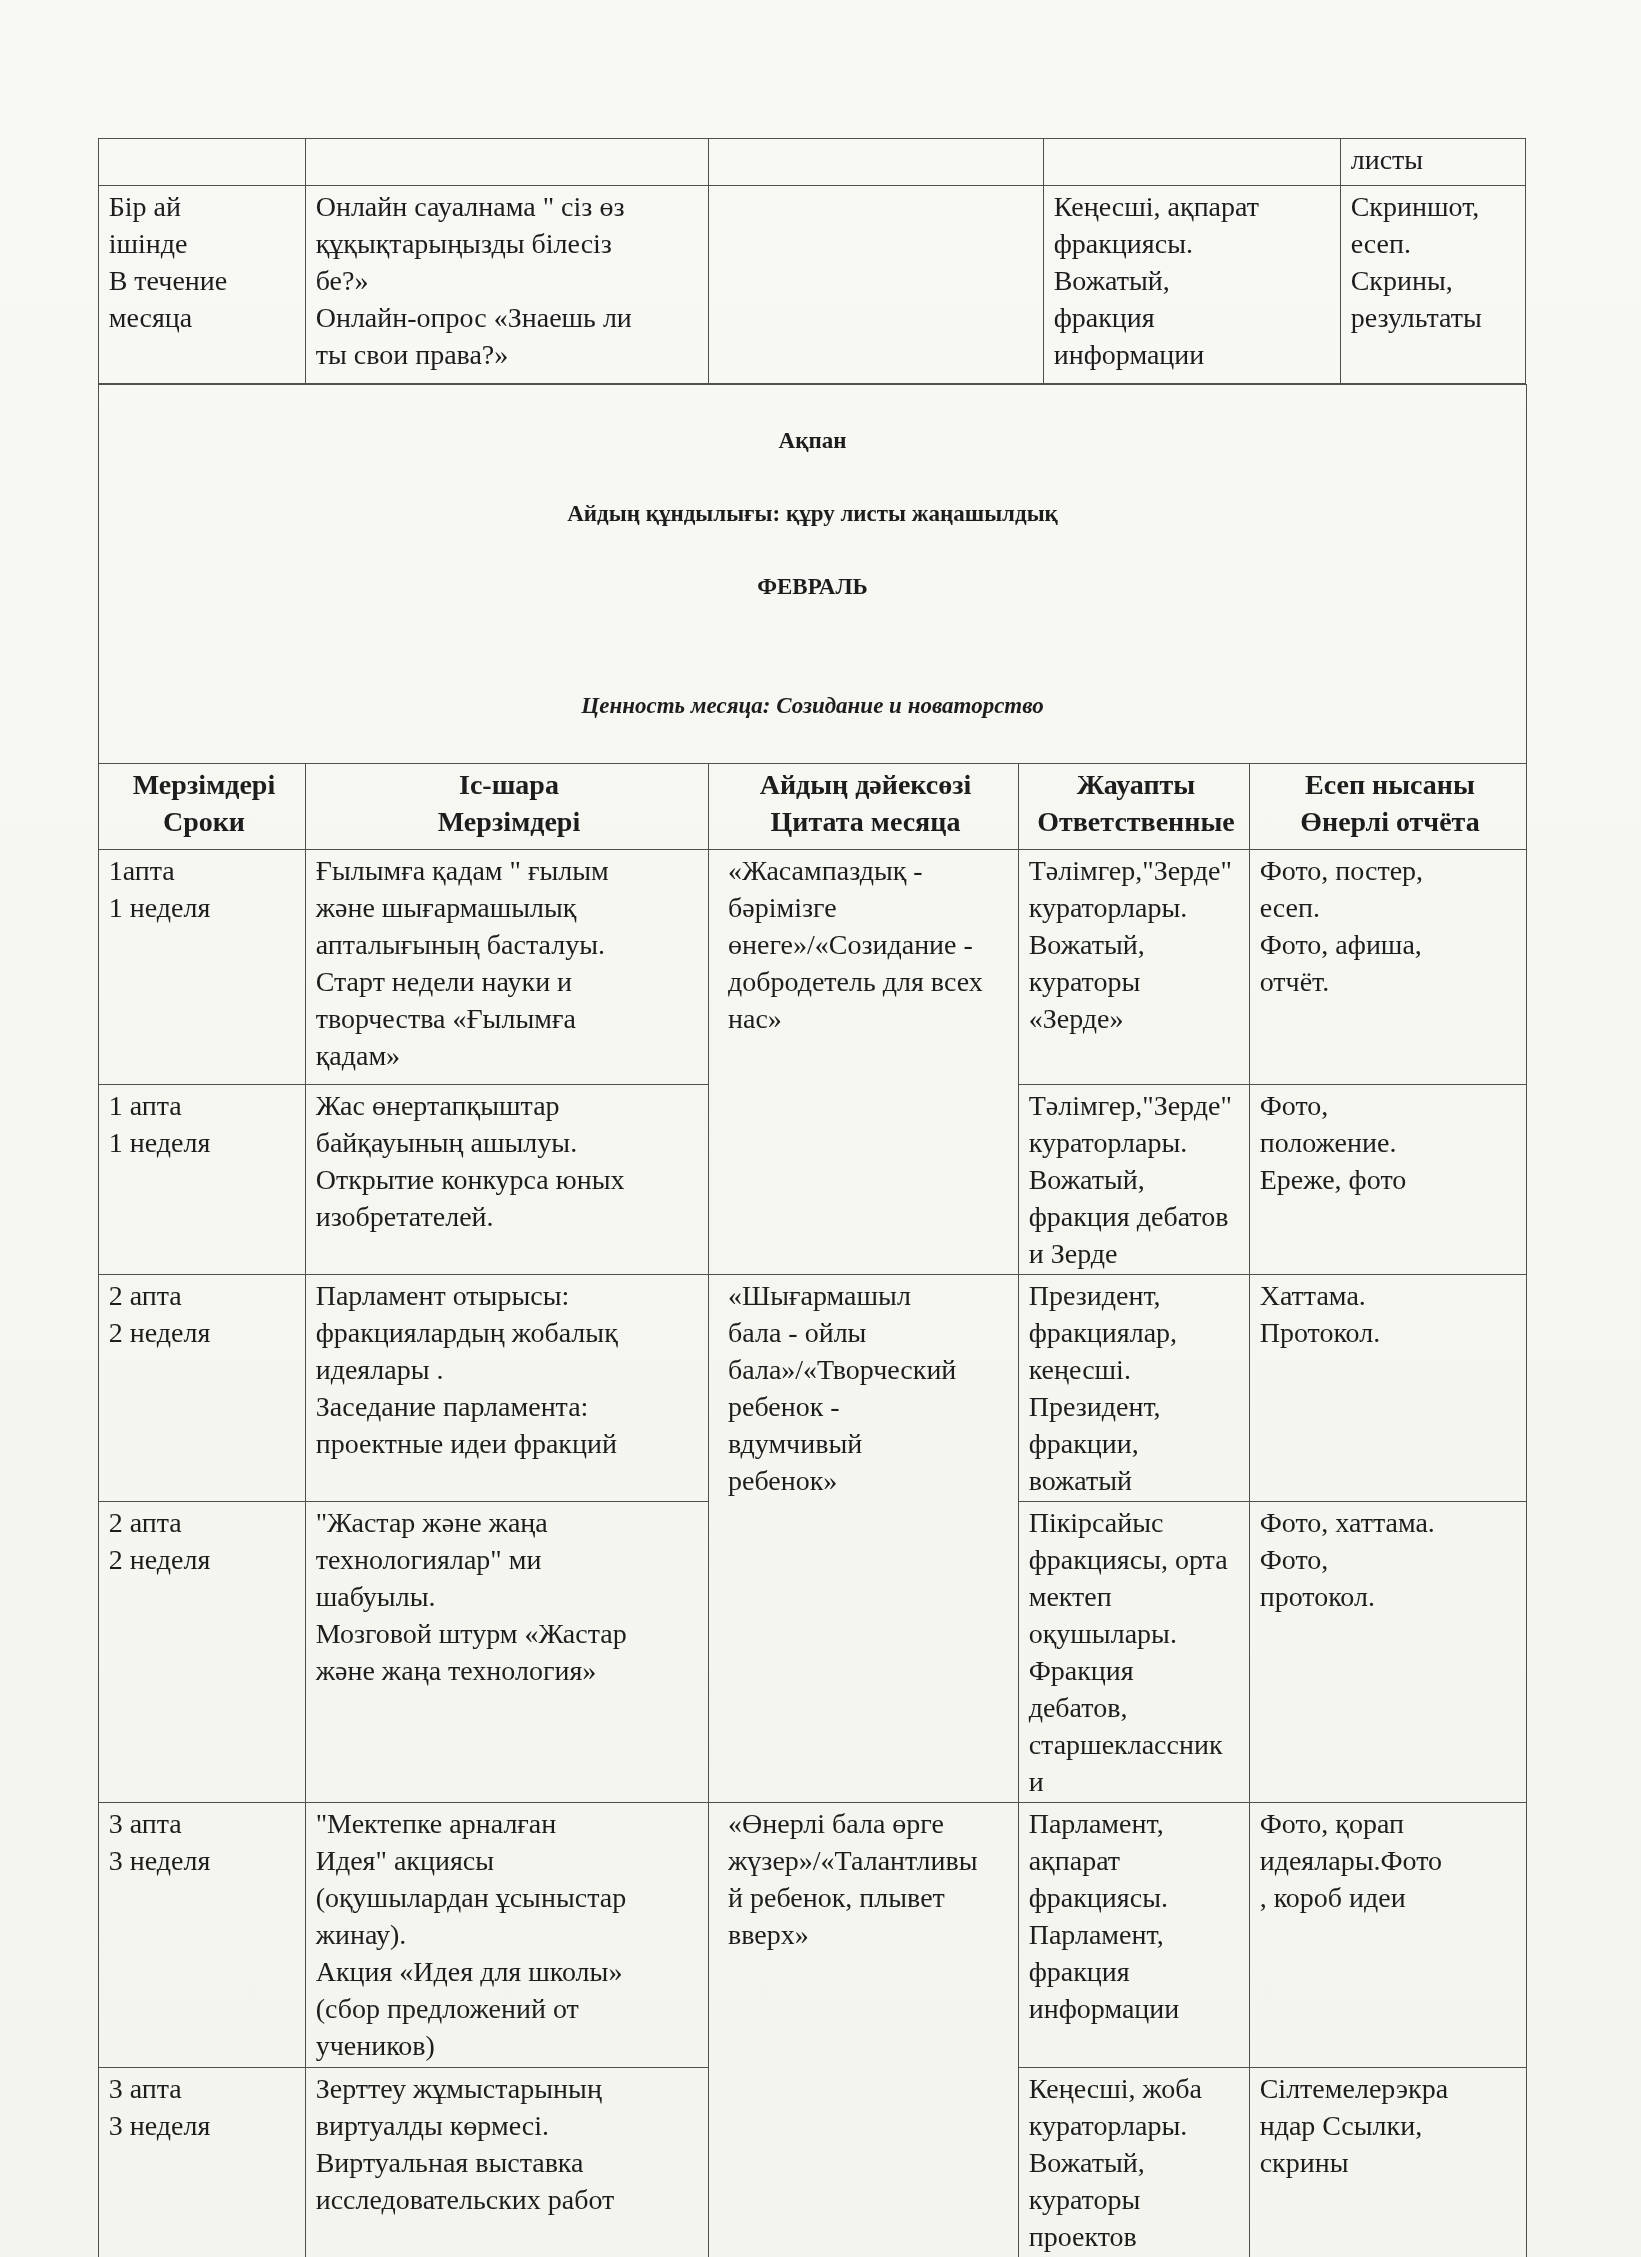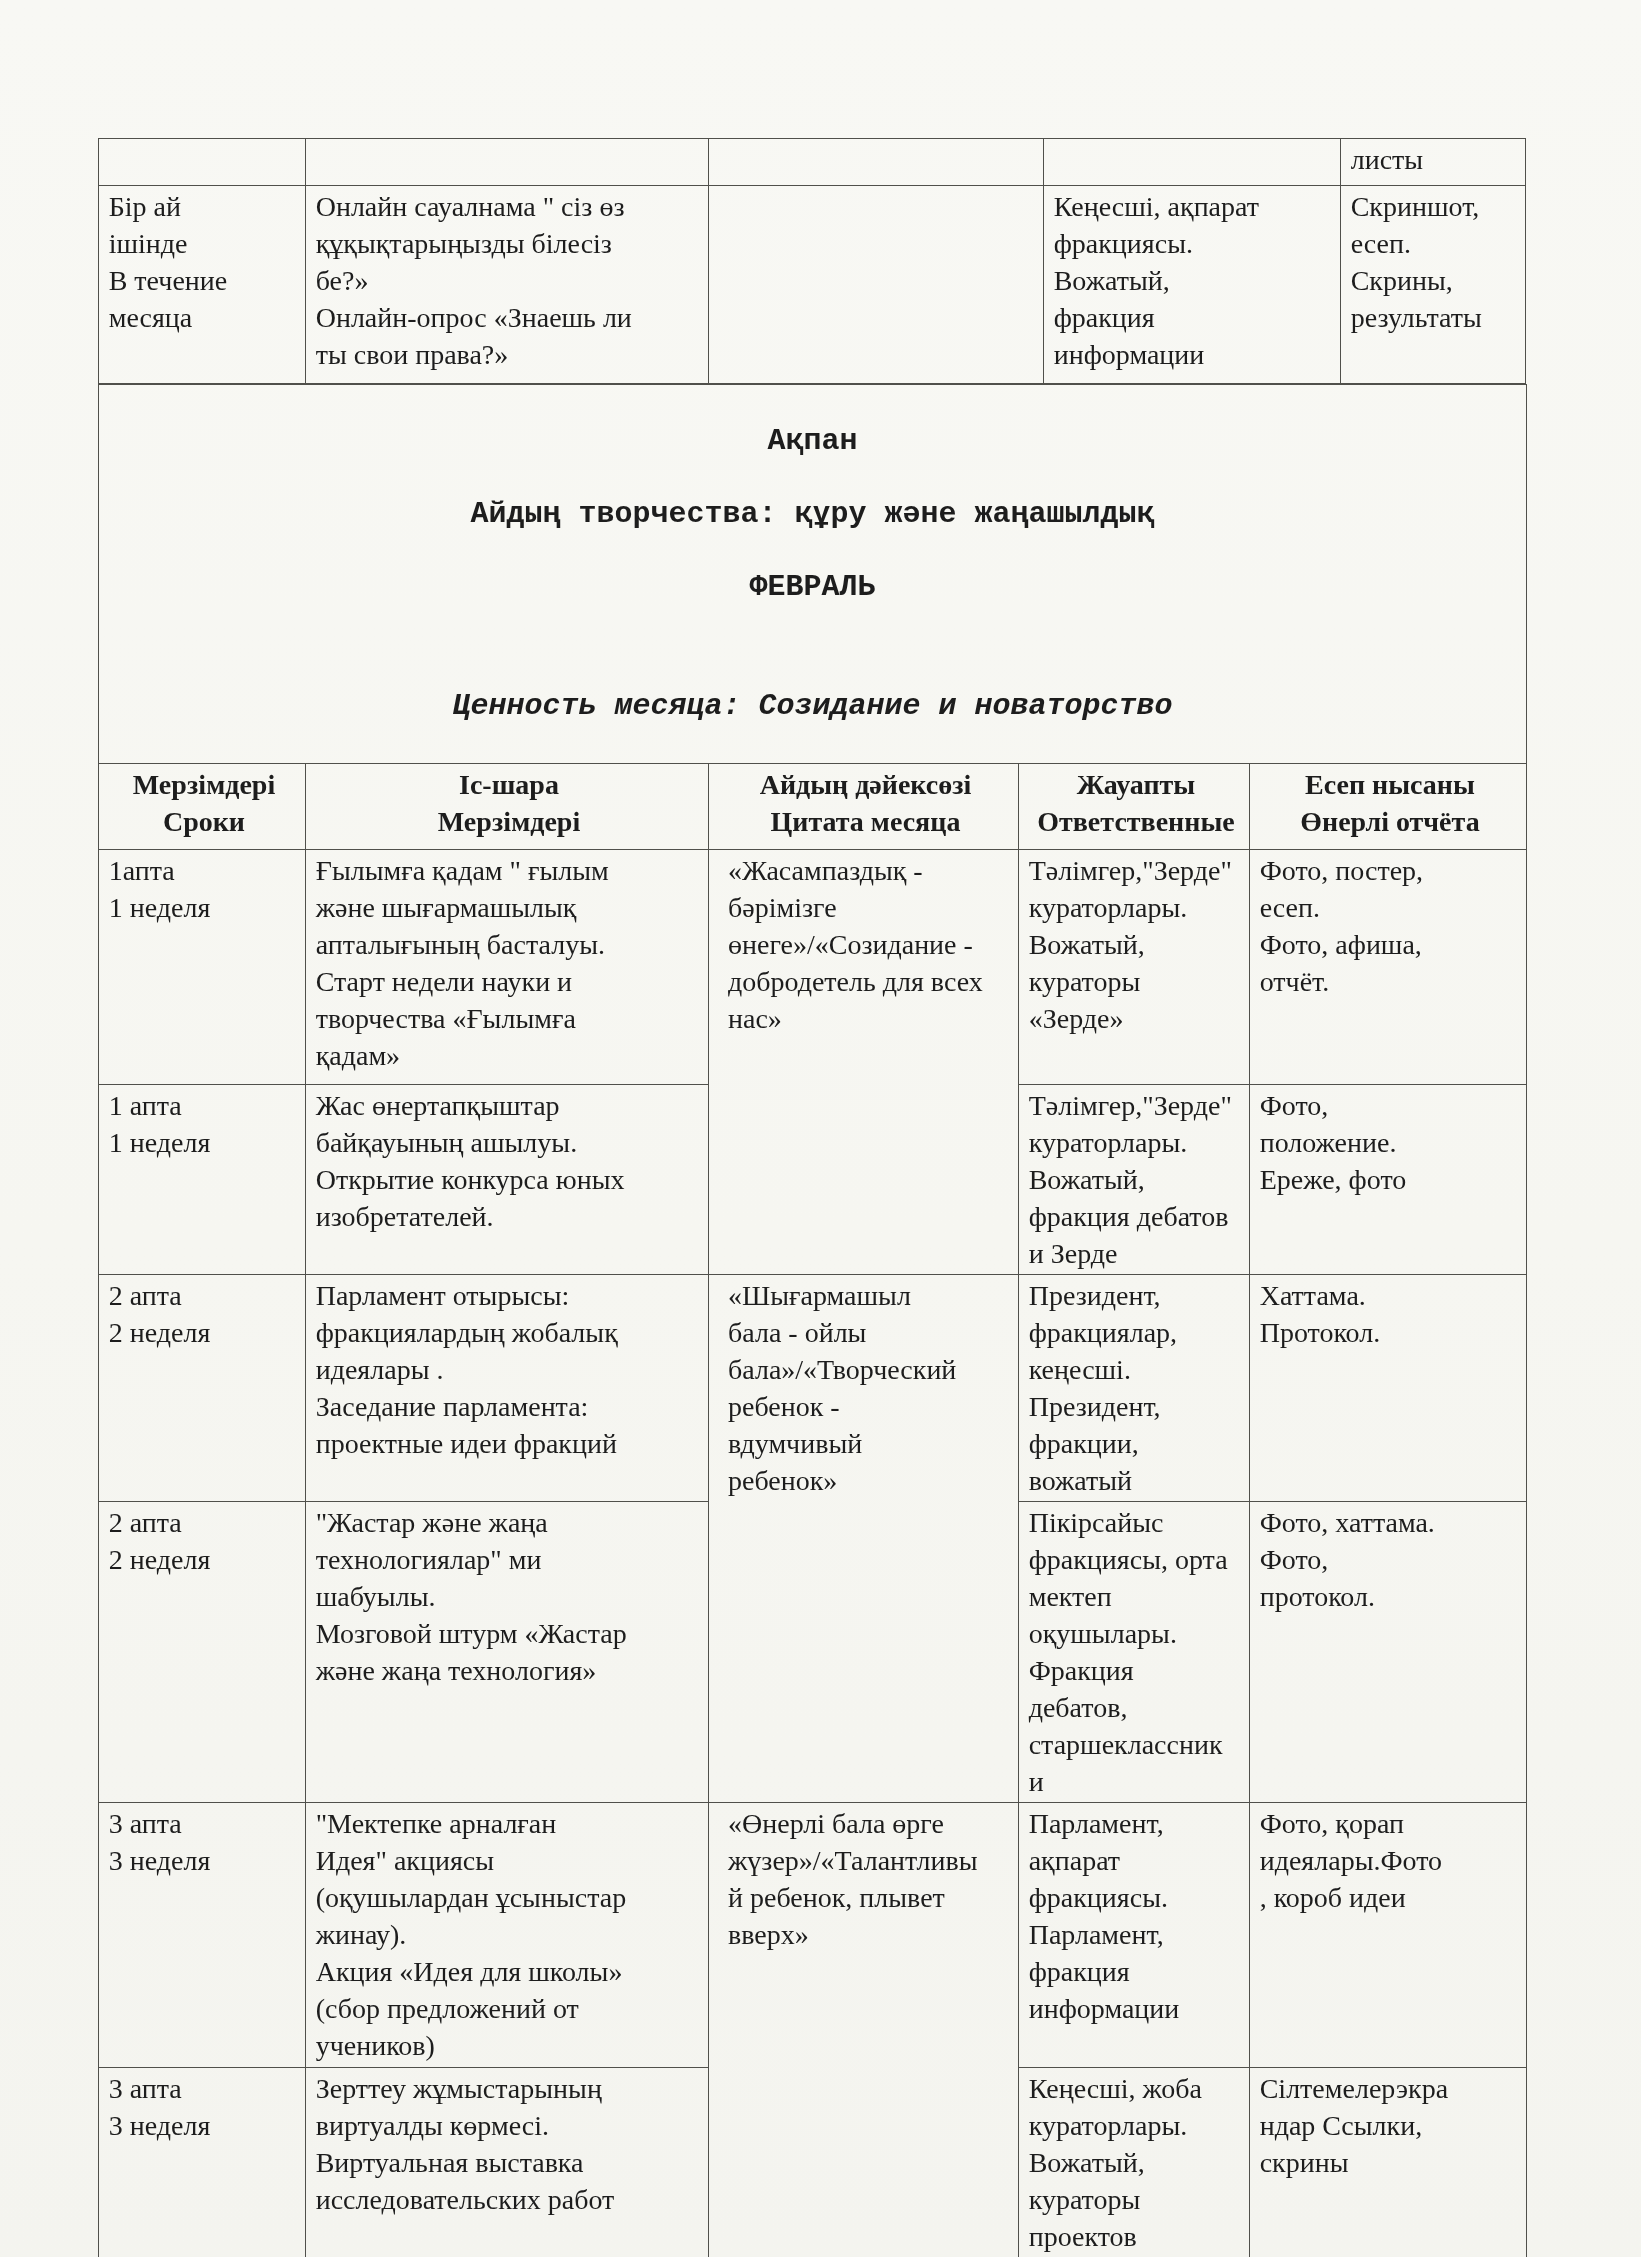--- a/index.html
+++ b/index.html
@@ -28,21 +28,21 @@
   .t-top col.c1 { width:207px; } .t-top col.c2 { width:403px; }
   .t-top col.c3 { width:335px; } .t-top col.c4 { width:297px; }
   .t-top col.c5 { width:185px; }
   .t-top tr.stub td { height:42px; }
   .t-top tr.cont td { height:193px;margin-left:13px; }
   
   .t-main col.c1 { width:207px; } .t-main col.c2 { width:403px; }
   .t-main col.c3 { width:310px; } .t-main col.c4 { width:231px; }
   .t-main col.c5 { width:277px; }
   .band-cell { text-align:center; padding:1.9px 3.9px; height:141px; }
-  .band-cell div { font-weight:bold; font-size:30px; line-height:36px; white-space:normal;font-family:Liberation Mono, monospace; }
+  .band-cell div { font-weight:bold; font-size:23px; line-height:36px; white-space:normal; }
   .band-ru-value { font-style:italic;margin-top:46px; }
   .hdr td { font-weight:bold; height:81px;text-align:center; }
   .quote { padding-left:19px; padding-right:1.9px; }
   tr.r1 td { height:230px; }
   tr.r2 td { height:180px; }
   tr.r3 td { height:223px; }
   tr.r4 td { height:295px; }
   tr.r5 td { height:260px; }
   tr.r6 td { height:180px; }
   tr.r7 td { height:70px; }
@@ -99,21 +99,21 @@
           <col class="c2">
           <col class="c3">
           <col class="c4">
           <col class="c5">
         </colgroup>
 
       <tbody>
           <tr>
         <td class="band-cell" colspan="5">
           <div>Ақпан</div>
-          <div>Айдың творчества: құру және жаңашылдық</div>
+          <div>Айдың құндылығы: құру листы жаңашылдық</div>
           <div>ФЕВРАЛЬ</div>
           <div class="band-ru-value">Ценность месяца: Созидание и новаторство</div>
         </td>
       </tr>
 
       <tr class="hdr">
         <td>Мерзімдері
 Сроки</td>
         <td>Іс-шара
 Мерзімдері</td>

